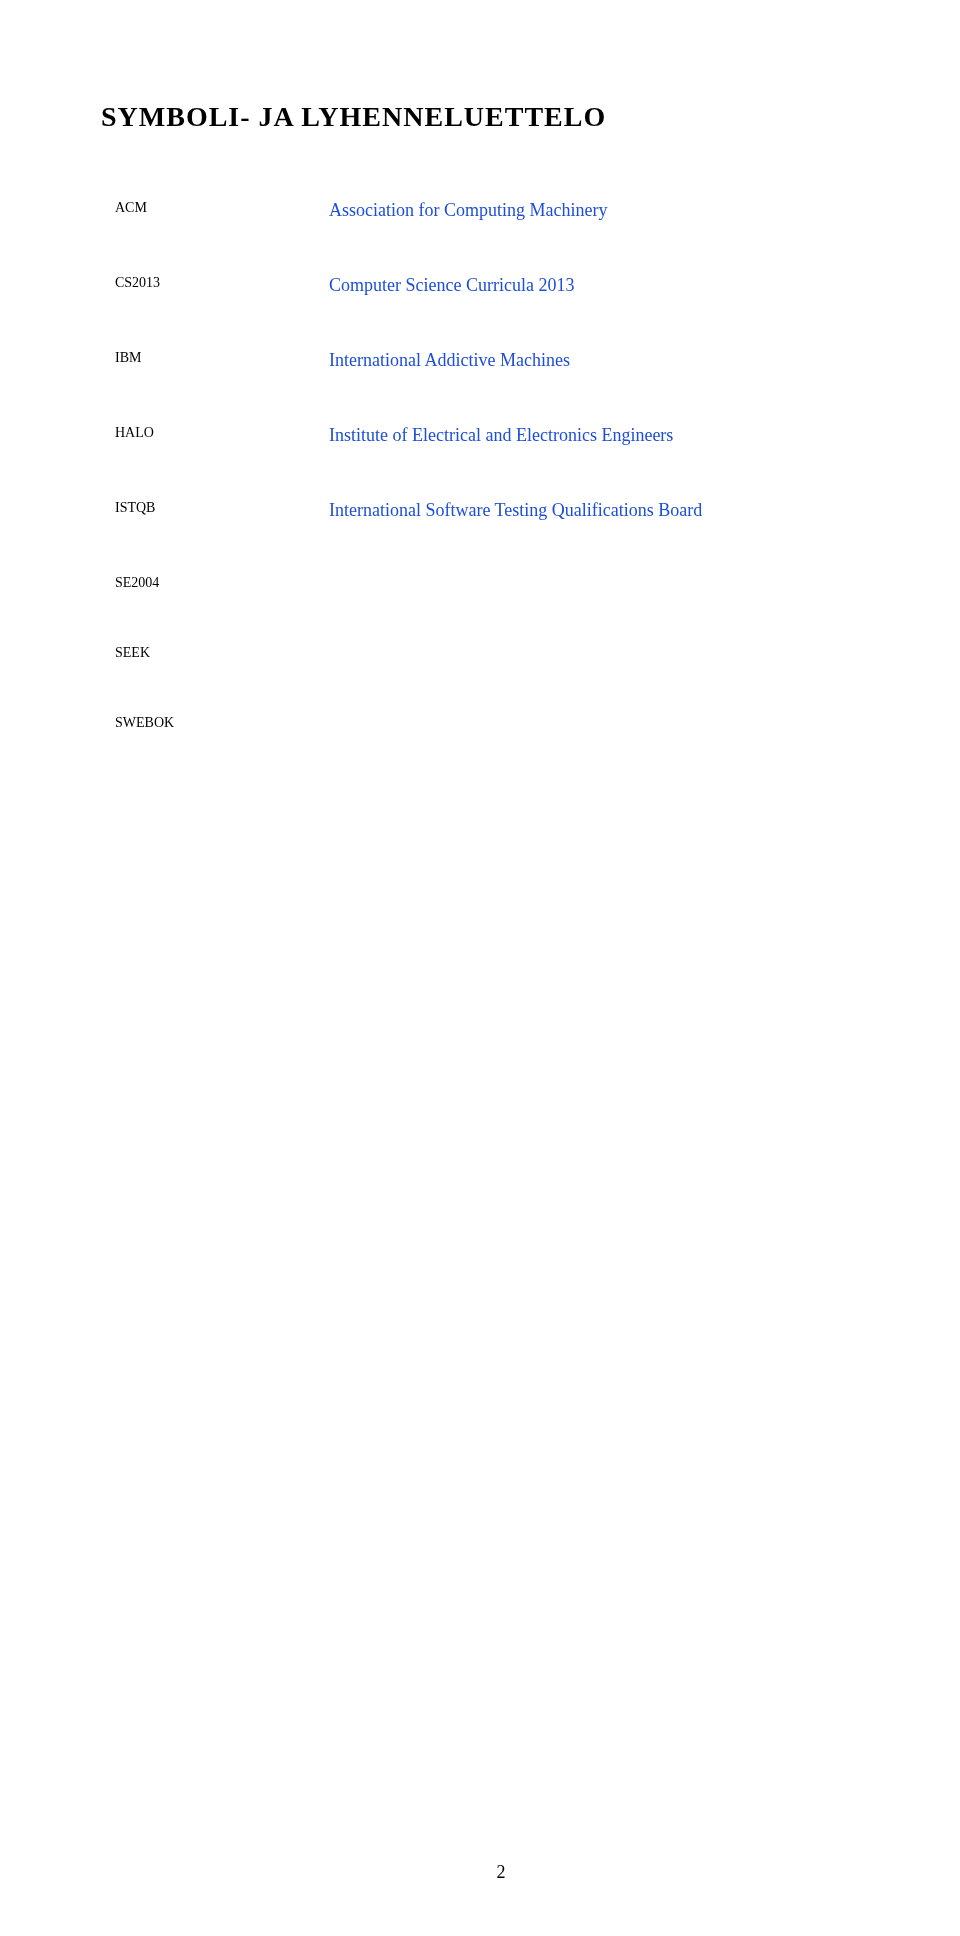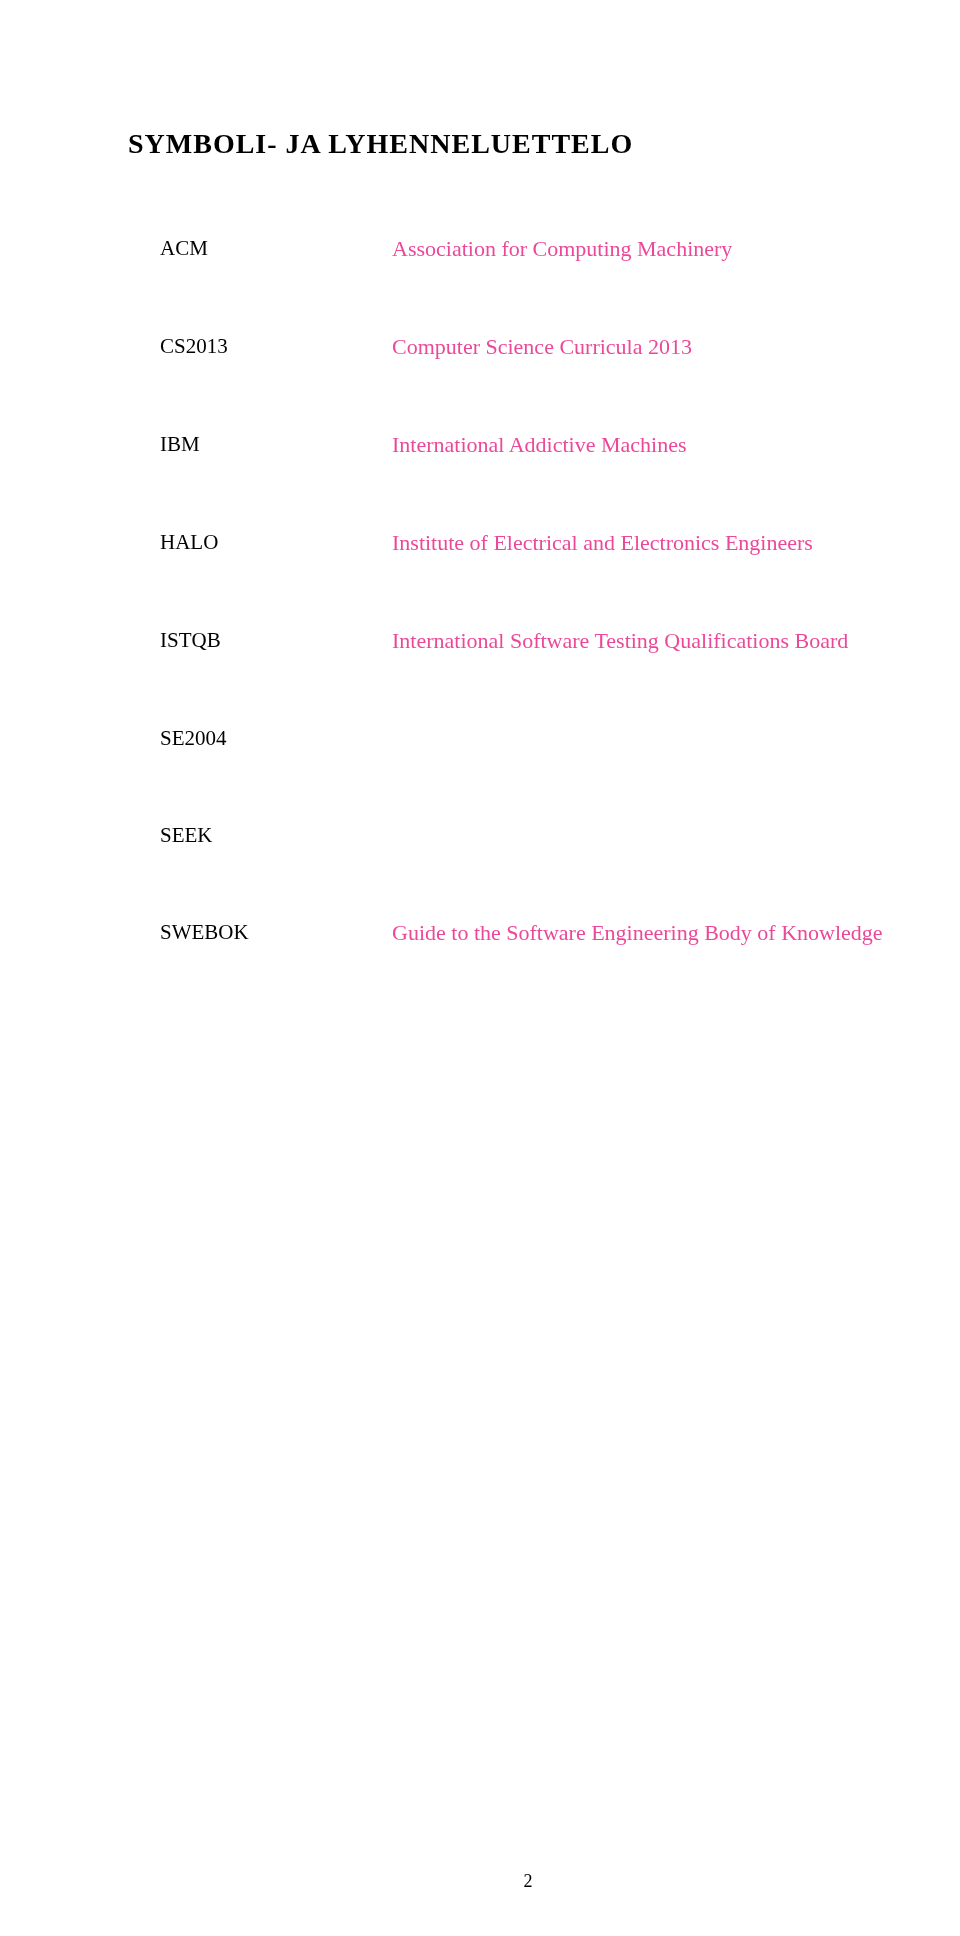--- a/index.html
+++ b/index.html
@@ -1,16 +1,16 @@
 <!DOCTYPE html>
 <html><head>
   <meta charset="utf-8">
   <style>
     * {
-      margin: 16px;
+      margin: 7px;
       padding: 0;
       box-sizing: border-box;
     }
 
     body {
       background: #ffffff;
       font-family: "Times New Roman", Times, serif;
       width: 960px;
       min-height: 1936px;
       position: relative;
@@ -30,29 +30,29 @@
     }
 
     .abbreviation-row {
       display: flex;
       align-items: flex-start;
       margin-bottom: 40px;
     }
 
     .abbr-code {
       min-width: 200px;
-      font-size: 21px;
+      font-size: 14px;
       font-weight: normal;
       color: #000000;
       padding-right: 20px;
     }
 
     .abbr-description {
-      font-size: 22px;
-      color: #ec4899;
+      font-size: 18px;
+      color: #1d4ed8;
       flex: 1;
     }
 
     .page-number {
       position: absolute;
       bottom: 60px;
       left: 50%;
       transform: translateX(-50%);
       font-size: 18px;
       color: #000000;
@@ -85,17 +85,16 @@
       <div class="abbr-description">International Software Testing Qualifications Board</div>
     </div>
     <div class="abbreviation-row">
       <div class="abbr-code">SE2004</div>
     </div>
     <div class="abbreviation-row">
       <div class="abbr-code">SEEK</div>
     </div>
     <div class="abbreviation-row">
       <div class="abbr-code">SWEBOK</div>
-      <div class="abbr-description">Guide to the Software Engineering Body of Knowledge</div>
     </div>
   </div>
 
 <div class="page-number">2</div>
 
 </body></html>

